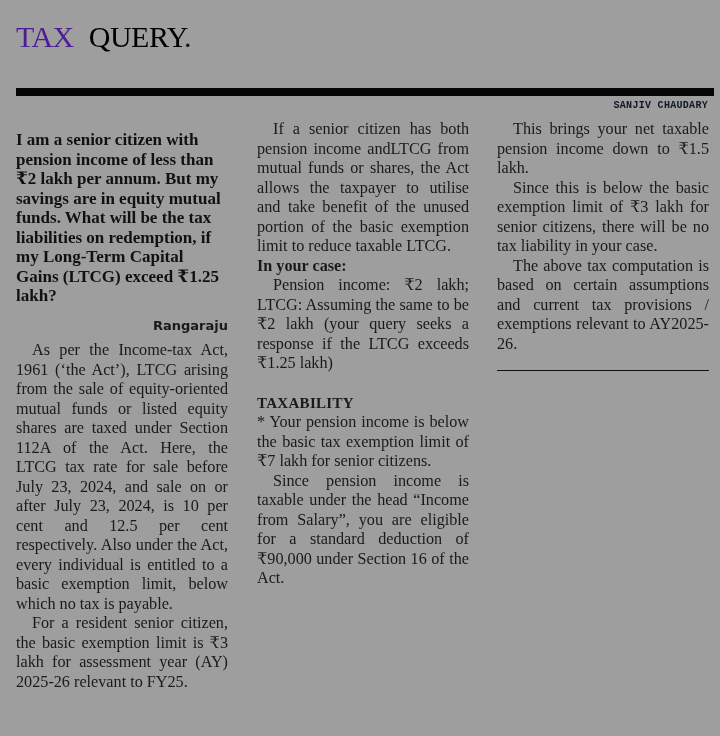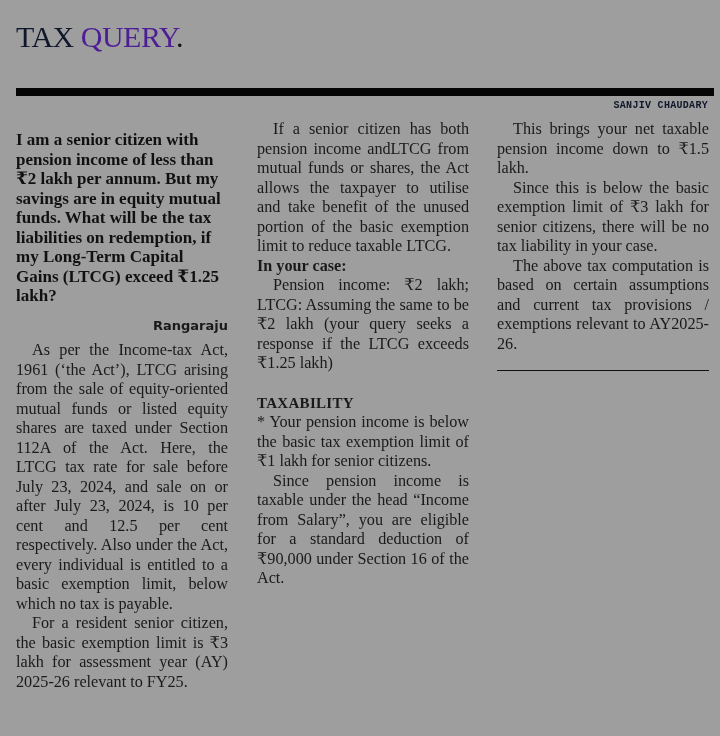--- a/index.html
+++ b/index.html
@@ -8,22 +8,22 @@
     background:#9e9e9e;
     font-family:"Liberation Serif","DejaVu Serif",serif;
     color:#1a1a1a;
     position:relative;
   }
   .masthead {
     position:absolute; left:16px; top:22px;
     font-size:30px; letter-spacing:-0.5px; line-height:1;
     font-family:"Liberation Serif",serif;
   }
-  .masthead .t1 { color:#0f172a; }
-  .masthead .t2 { color:#4c1d95; }
+  .masthead .t1 { color:#4c1d95; }
+  .masthead .t2 { color:#000000;margin-left:8px; }
   .masthead .t3 { color:#141414; }
   .rule-top {
     position:absolute; left:16px; top:88px; width:698px; height:8px;
     background:#050505;
   }
   .byline {
     position:absolute; right:12px; top:100px;
     font-family:Liberation Mono, monospace;
     font-weight:bold; font-size:10px; letter-spacing:0.3px;
     color:#0f172a;
@@ -68,21 +68,21 @@
   <div class="asker">Rangaraju</div>
   <p>As per the Income-tax Act, 1961 (‘the Act’), LTCG arising from the sale of equity-oriented mutual funds or listed equity shares are taxed under Section 112A of the Act. Here, the LTCG tax rate for sale before July 23, 2024, and sale on or after July 23, 2024, is 10 per cent and 12.5 per cent respectively. Also under the Act, every individual is entitled to a basic exemption limit, below which no tax is payable.</p>
   <p>For a resident senior citizen, the basic exemption limit is ₹3 lakh for assessment year (AY) 2025-26 relevant to FY25.</p>
 </div>
 
 <div class="col col2">
   <p>If a senior citizen has both pension income andLTCG from mutual funds or shares, the Act allows the taxpayer to utilise and take benefit of the unused portion of the basic exemption limit to reduce taxable LTCG.</p>
   <div class="subhead">In your case:</div>
   <p>Pension income: ₹2 lakh; LTCG: Assuming the same to be ₹2 lakh (your query seeks a response if the LTCG exceeds ₹1.25 lakh)</p>
   <div class="section-head">TAXABILITY</div>
-  <p class="noindent">* Your pension income is below the basic tax exemption limit of ₹1 lakh for senior citizens.</p>
+  <p class="noindent">* Your pension income is below the basic tax exemption limit of ₹7 lakh for senior citizens.</p>
   <p>Since pension income is taxable under the head “Income from Salary”, you are eligible for a standard deduction of ₹90,000 under Section 16 of the Act.</p>
 </div>
 
 <div class="col col3">
   <p>This brings your net taxable pension income down to ₹1.5 lakh.</p>
   <p>Since this is below the basic exemption limit of ₹3 lakh for senior citizens, there will be no tax liability in your case.</p>
   <p>The above tax computation is based on certain assumptions and current tax provisions / exemptions relevant to AY2025-26.</p>
   <div class="rule-end"></div>
 </div>
 

